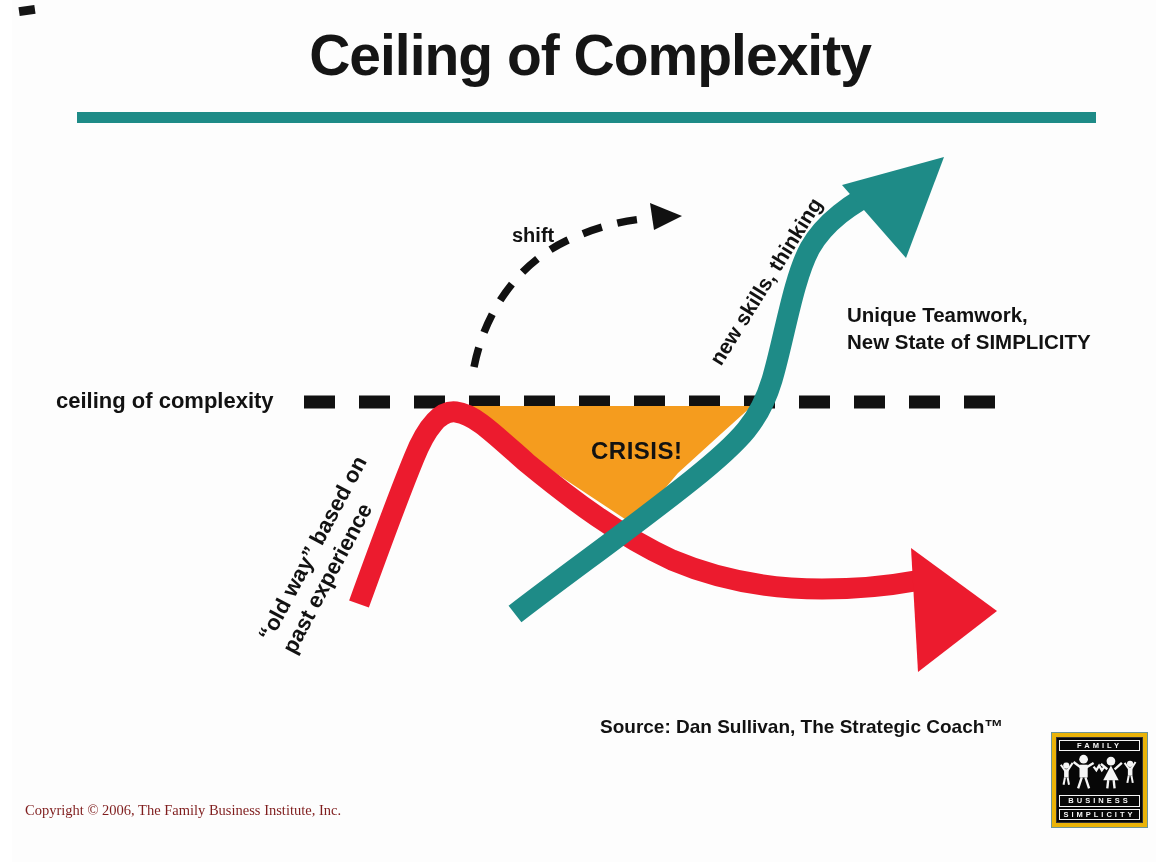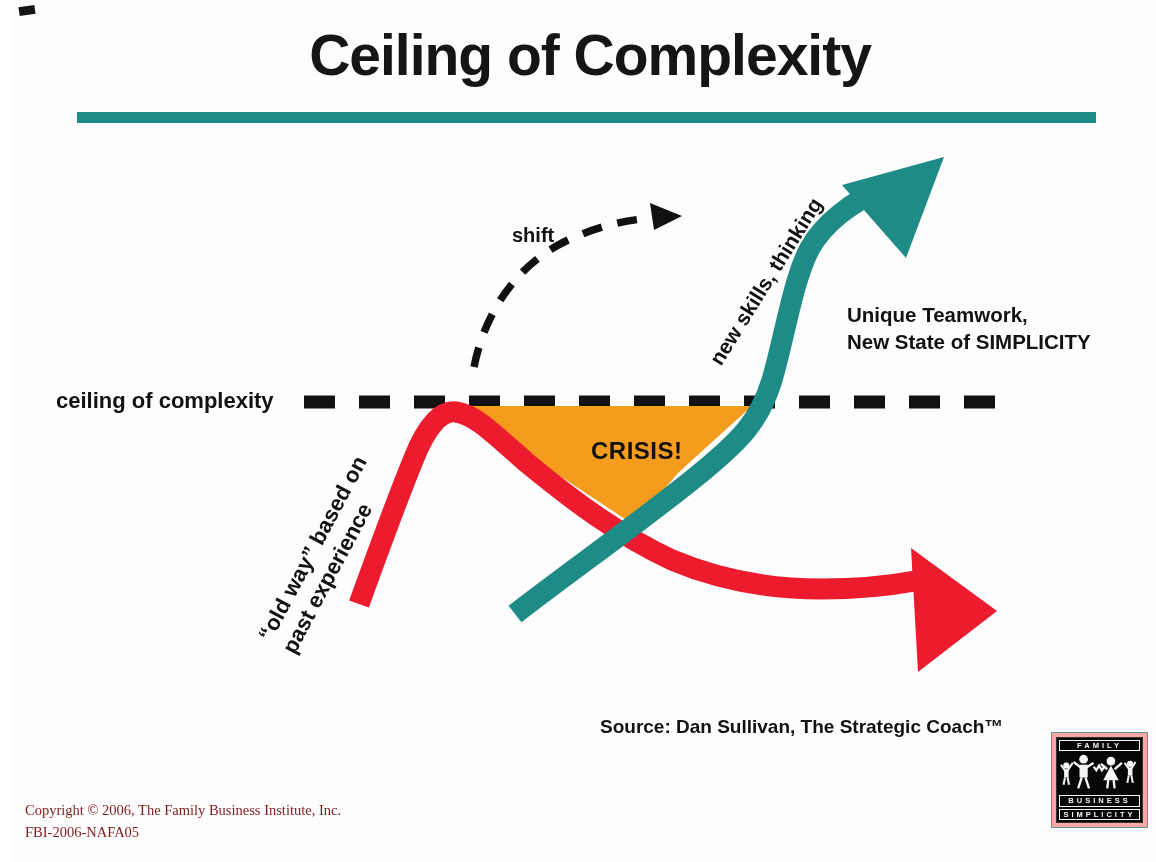--- a/index.html
+++ b/index.html
@@ -28,21 +28,21 @@
   }
   .outcome-label{left:835px;top:301px;font-size:20.5px;line-height:27px;}
   .source-label{left:588px;top:716px;font-size:19px;}
   .copyright{
     position:absolute;left:13px;top:799px;font-family:"Liberation Serif",serif;
     font-size:14.5px;line-height:22px;color:#7f1d1d;white-space:nowrap;
   }
   
   .logo{
     position:absolute;left:1039px;top:732px;width:97px;height:96px;box-sizing:border-box;
-    background:#fca5a5;border:1px solid #6d9494;padding:4px;
+    background:#eab308;border:1px solid #6d9494;padding:4px;
   }
   .logo-inner{
     width:100%;height:100%;box-sizing:border-box;background:#070707;border:1px solid #333;
     display:flex;flex-direction:column;
   }
   .logo-bar{
     margin:2px 2px 0 2px;border:1px solid #f5f5f5;color:#f5f5f5;
     font-size:7.5px;font-weight:bold;letter-spacing:3px;text-align:center;
     line-height:10px;height:10px;overflow:hidden;
   }
@@ -93,21 +93,20 @@
 
   <div class="label source-label">Source:  Dan Sullivan, The Strategic Coach™</div>
 
   <div class="label outcome-label">
     <div>Unique Teamwork,</div>
     <div>New State of SIMPLICITY</div>
   </div>
 
   <div class="copyright">
     <div>Copyright © 2006, The Family Business Institute, Inc.</div>
-    <div>FBI-2006-NAFA05</div>
   </div>
 
   <div class="logo">
     <div class="logo-inner">
       <div class="logo-bar">FAMILY</div>
       <div class="logo-figures">
         <svg width="82" height="42" viewBox="0 0 90 46">
           <g fill="#f5f5f5" stroke="#f5f5f5">
 
             <circle cx="8" cy="16" r="3.4" stroke="none"></circle>

